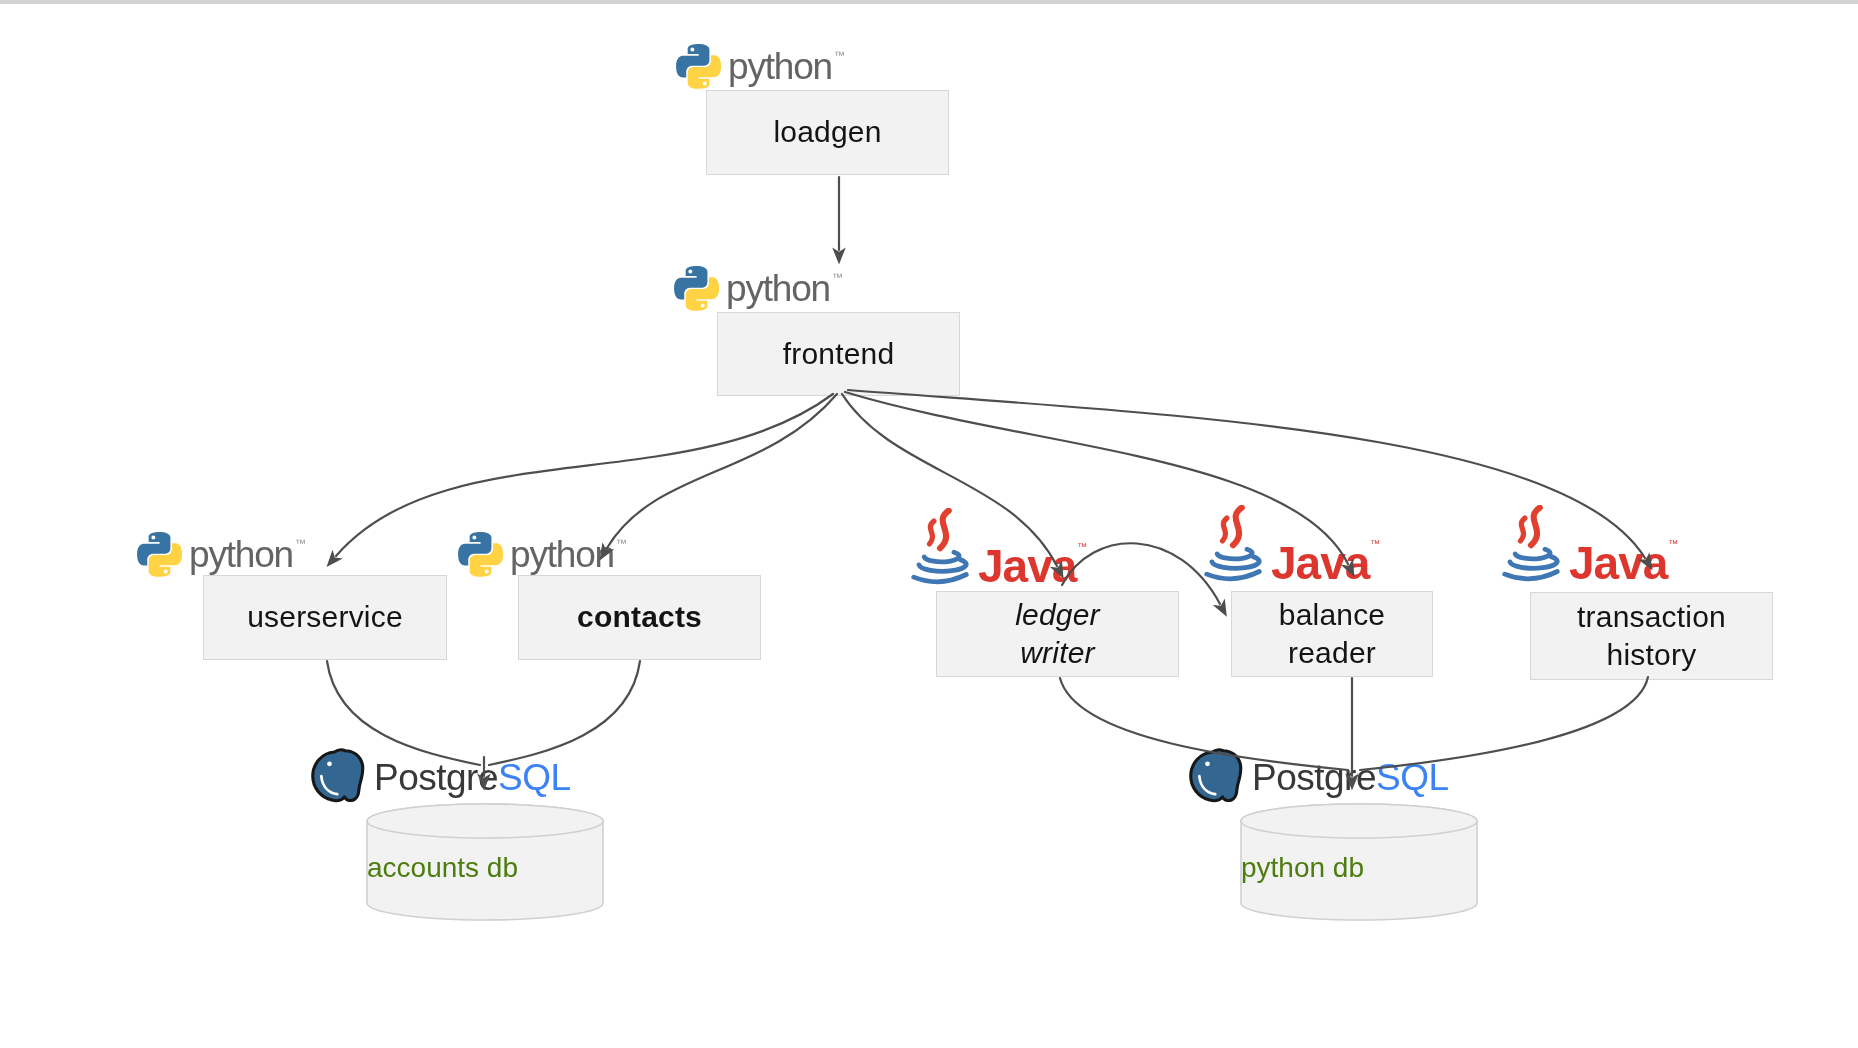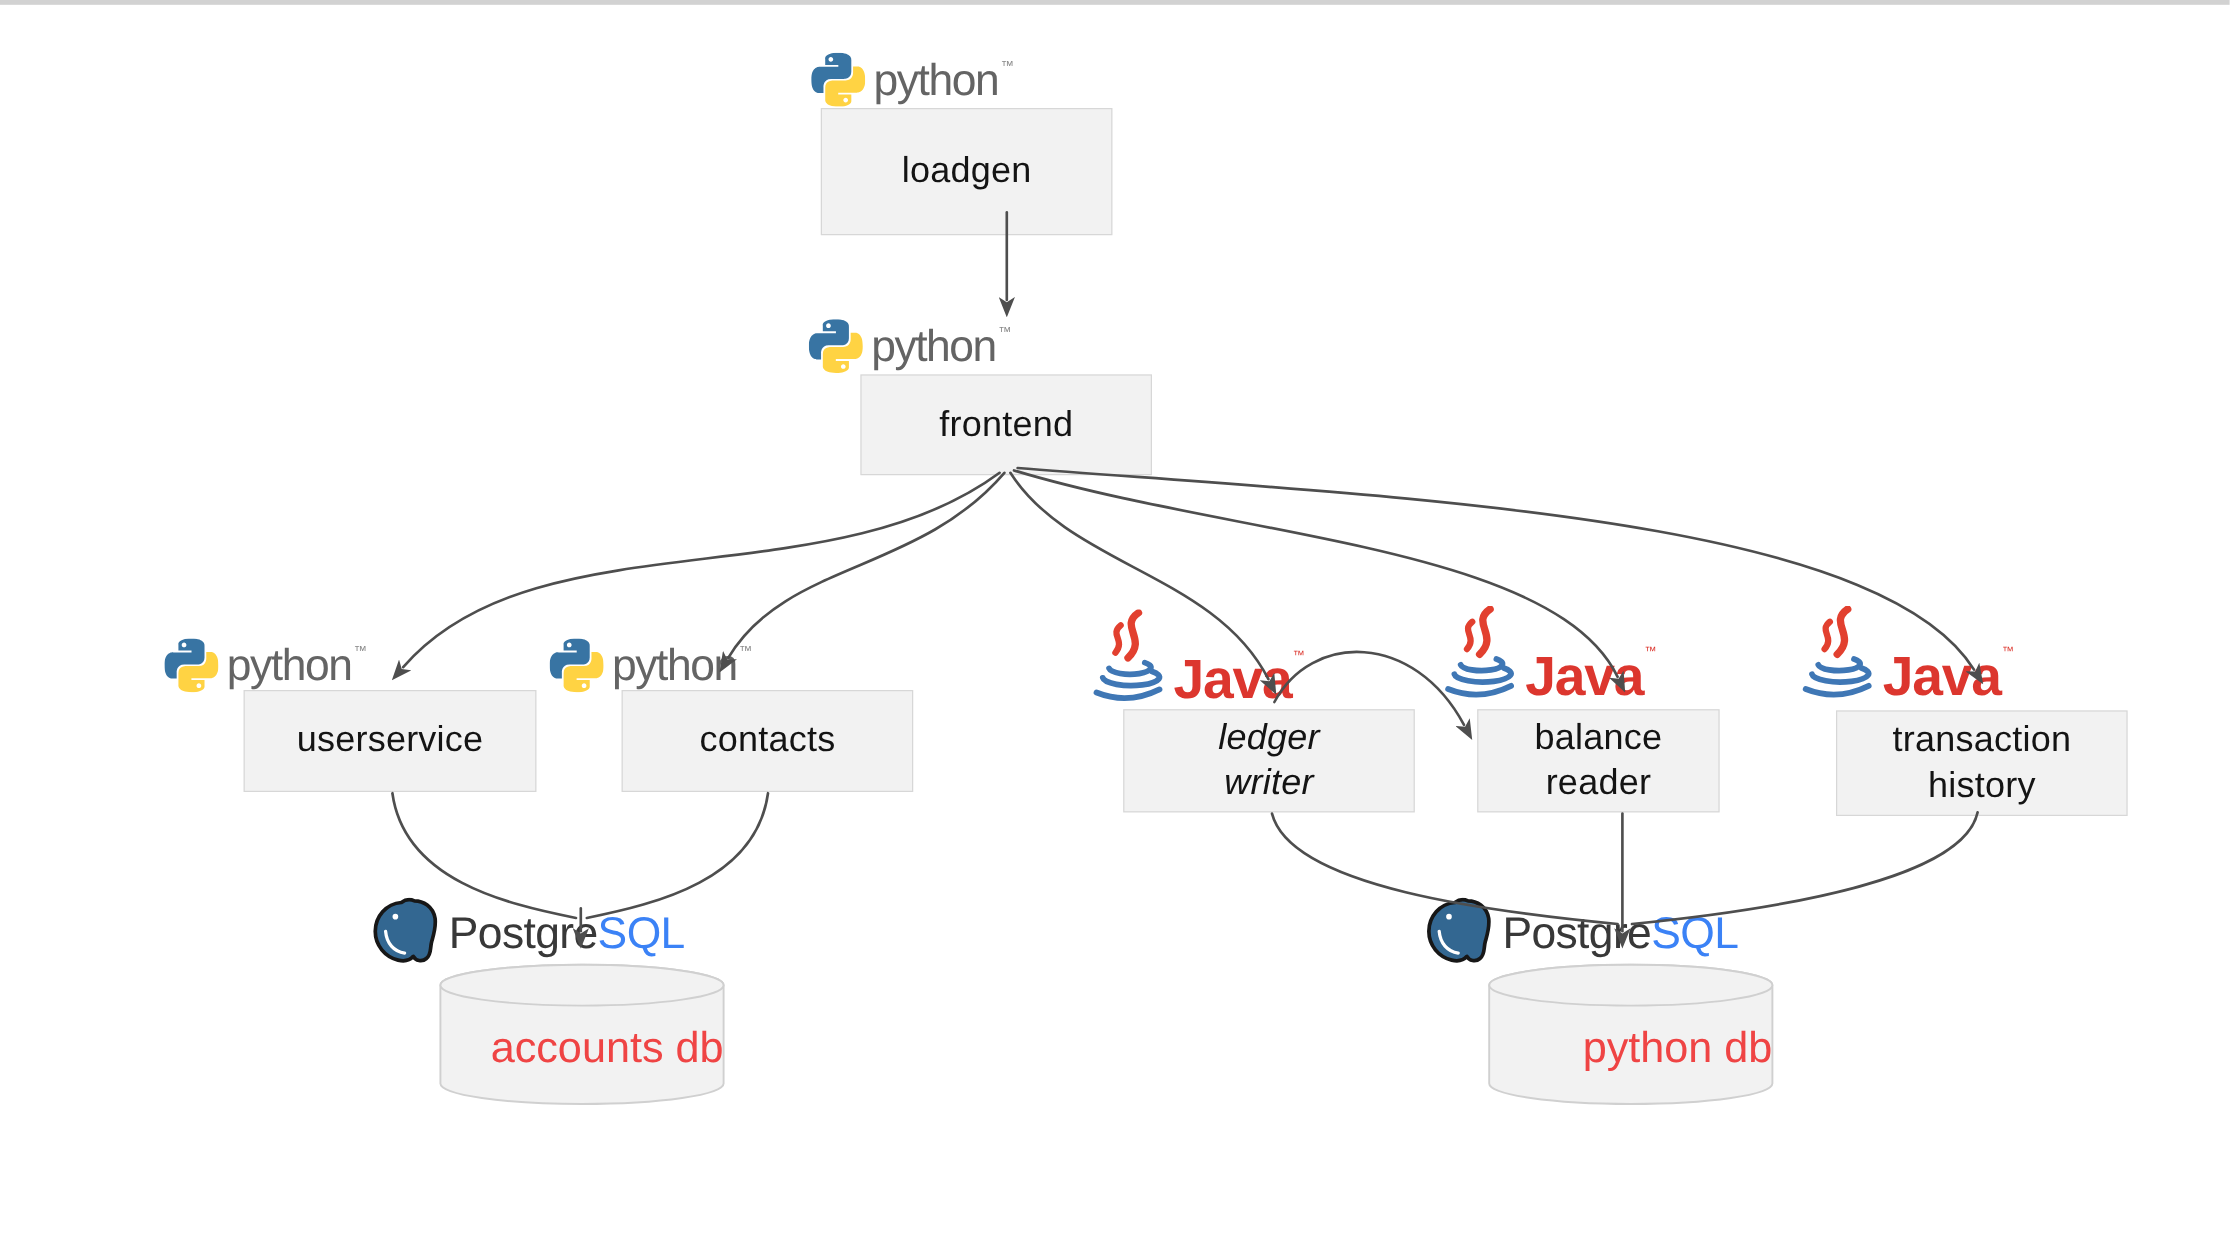--- a/index.html
+++ b/index.html
@@ -5,21 +5,21 @@
   html,body{margin:0;padding:0;background:#fff;}
   body{width:1858px;height:1048px;overflow:hidden;font-family:"Liberation Sans",sans-serif;}
   .canvas{position:relative;width:1858px;height:1048px;background:#ffffff;}
   .topbar{position:absolute;left:0;top:0;width:1858px;height:4px;background:#d2d2d2;z-index:5;}
   .layer{position:absolute;left:0;top:0;width:1858px;height:1048px;pointer-events:none;}
   #cyl-layer{z-index:1;}
   #edge-layer{z-index:4;}
   .node{position:absolute;z-index:2;background:#f2f2f2;border:1.5px solid #d7d7d7;
         display:flex;align-items:center;justify-content:center;box-sizing:border-box;}
   .node-label{font-size:30px;color:#141414;text-align:center;white-space:pre-line;line-height:1.28;letter-spacing:.2px;}
-  .db-label{position:absolute;z-index:2;text-align:right;font-size:36px;color:#ef4444;}
+  .db-label{position:absolute;z-index:2;text-align:left;font-size:28px;color:#4d7c0f;}
   .logo{position:absolute;z-index:3;display:flex;}
   .pylogo{align-items:center;}
   .pyicon{margin-right:7px;}
   .pyword{font-size:37px;color:#646464;letter-spacing:-1.2px;line-height:1;}
   .pytm{font-size:11px;color:#8a8a8a;position:relative;top:-12px;margin-left:2px;}
   .javalogo{align-items:flex-end;}
   .javaword{font-size:46px;font-weight:bold;color:#dc362e;line-height:1;margin-left:1px;margin-bottom:3px;letter-spacing:-1px;}
   .javatm{font-size:10px;color:#dc362e;margin-bottom:40px;margin-left:1px;}
   .pglogo{align-items:center;}
   .pgicon{margin-right:6px;}
@@ -39,30 +39,30 @@
     <g>
       <path d="M367,821 a118,17 0 0 1 236,0 v82 a118,17 0 0 1 -236,0 z" fill="#f2f2f2" stroke="#d0d0d0" stroke-width="1.6"></path>
       <ellipse cx="485" cy="821" rx="118" ry="17" fill="#f2f2f2" stroke="#d0d0d0" stroke-width="1.6"></ellipse>
     </g>
     <g>
       <path d="M1241,821 a118,17 0 0 1 236,0 v82 a118,17 0 0 1 -236,0 z" fill="#f2f2f2" stroke="#d0d0d0" stroke-width="1.6"></path>
       <ellipse cx="1359" cy="821" rx="118" ry="17" fill="#f2f2f2" stroke="#d0d0d0" stroke-width="1.6"></ellipse>
     </g>
   </svg>
 
-  <div class="node" style="left:684px;top:90px;width:243px;height:106px;align-items:center;">
+  <div class="node" style="left:706px;top:90px;width:243px;height:85px;align-items:center;">
     <div class="node-label">loadgen</div>
   </div>
   <div class="node" style="left:717px;top:312px;width:243px;height:84px;">
     <div class="node-label">frontend</div>
   </div>
   <div class="node" style="left:203px;top:575px;width:244px;height:85px;">
     <div class="node-label">userservice</div>
   </div>
-  <div class="node" style="left:518px;top:575px;width:243px;height:85px;">
+  <div class="node" style="left:518px;top:575px;width:243px;height:85px;font-weight:bold;">
     <div class="node-label">contacts</div>
   </div>
   <div class="node" style="left:936px;top:591px;width:243px;height:86px;font-style:italic;">
     <div class="node-label">ledger
 writer</div>
   </div>
   <div class="node" style="left:1231px;top:591px;width:202px;height:86px;">
     <div class="node-label">balance
 reader</div>
   </div>

